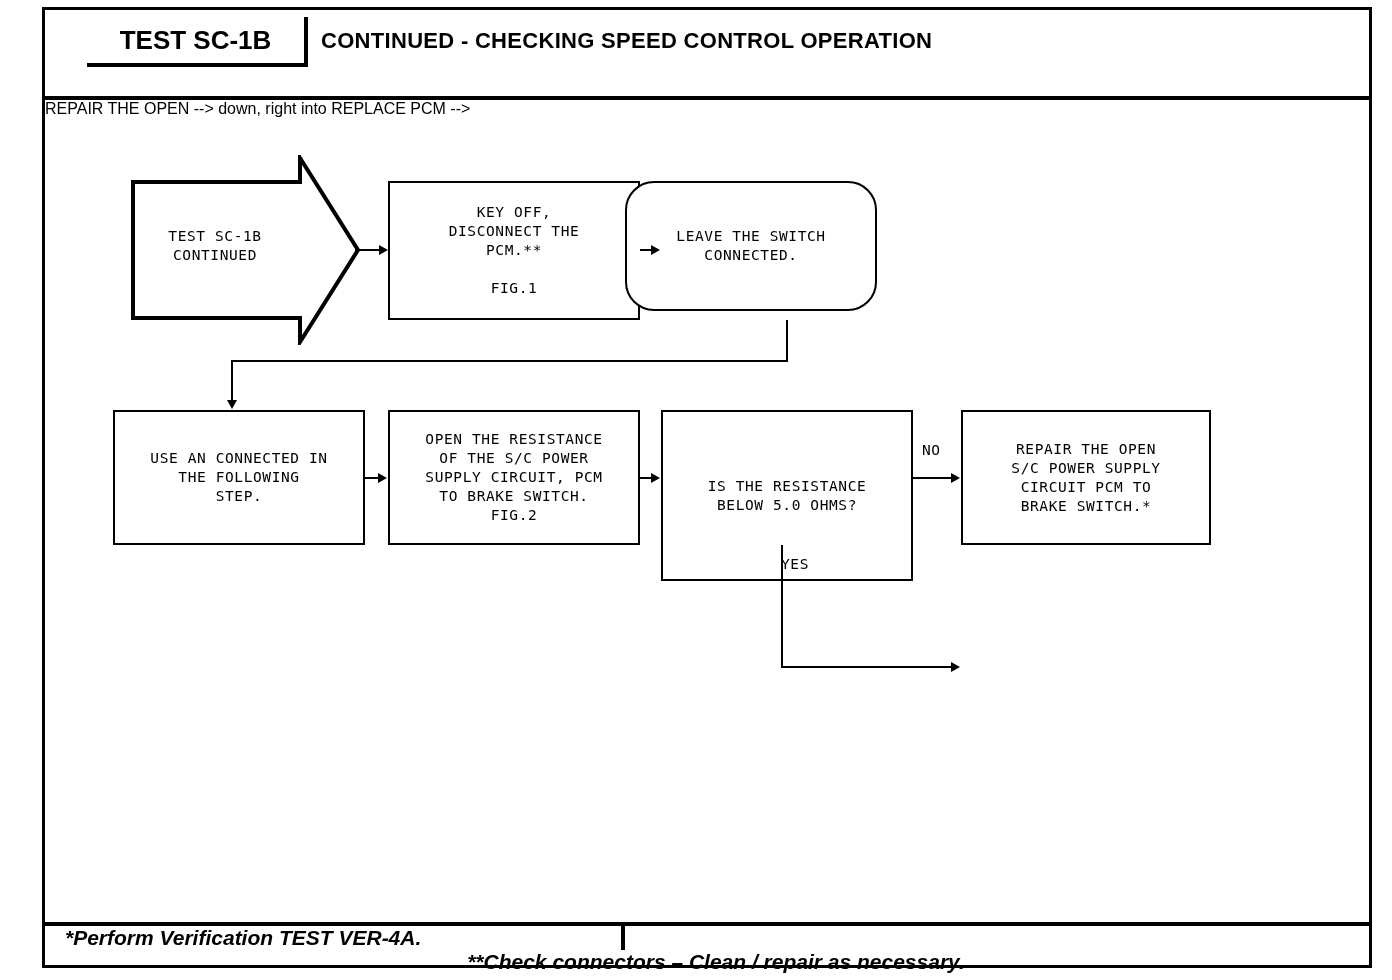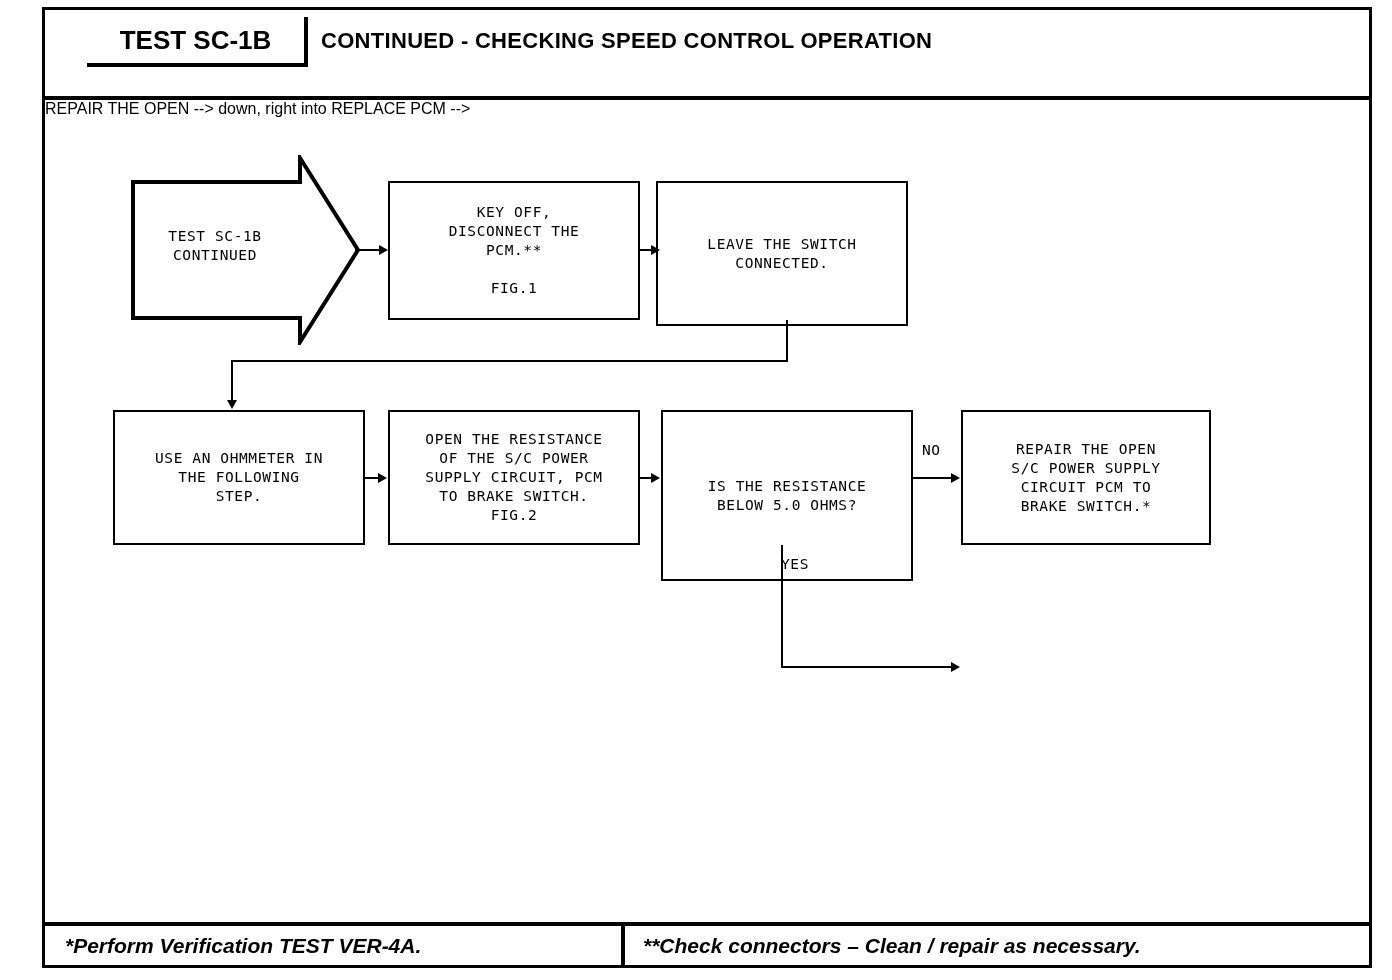--- a/index.html
+++ b/index.html
@@ -157,40 +157,42 @@
   
   .footer {
     position: absolute;
     left: 45px;
     top: 922px;
     width: 1324px;
     height: 43px;
     box-sizing: border-box;
     border-top: 4px solid #000;
     display: flex;
+    flex-direction: column;
   }
   .footer-cell {
     display: flex;
     align-items: center;
     box-sizing: border-box;
   }
   .footer-cell span {
     font-size: 21px;
     font-weight: bold;
     font-style: italic;
     white-space: nowrap;
   }
   .footer-left {
     width: 580px;
     border-right: 4px solid #000;
     padding-left: 20px;
   }
   .footer-right {
     flex: 1;
     padding-left: 18px;
+    justify-content: center;
   }
 </style>
 </head>
 <body>
 
 <div id="page">
 
   <div class="frame"></div>
 
   <div class="header-band">
@@ -214,28 +216,28 @@
     
     <div class="node" style="left:343px; top:81px; width:252px; height:139px;">
       <div class="txt">KEY OFF,
 DISCONNECT THE
 PCM.**
 
 FIG.1</div>
     </div>
 
     
-    <div class="node" style="left:611px; top:81px; width:252px; height:145px;">
+    <div class="node" style="left:580px; top:81px; width:252px; height:130px;border-radius:29px;">
       <div class="txt">LEAVE THE SWITCH
 CONNECTED.</div>
     </div>
 
     
     <div class="node" style="left:68px; top:310px; width:252px; height:135px;">
-      <div class="txt">USE AN OHMMETER IN
+      <div class="txt">USE AN CONNECTED IN
 THE FOLLOWING
 STEP.</div>
     </div>
 
     
     <div class="node" style="left:343px; top:310px; width:252px; height:135px;">
       <div class="txt">OPEN THE RESISTANCE
 OF THE S/C POWER
 SUPPLY CIRCUIT, PCM
 TO BRAKE SWITCH.

